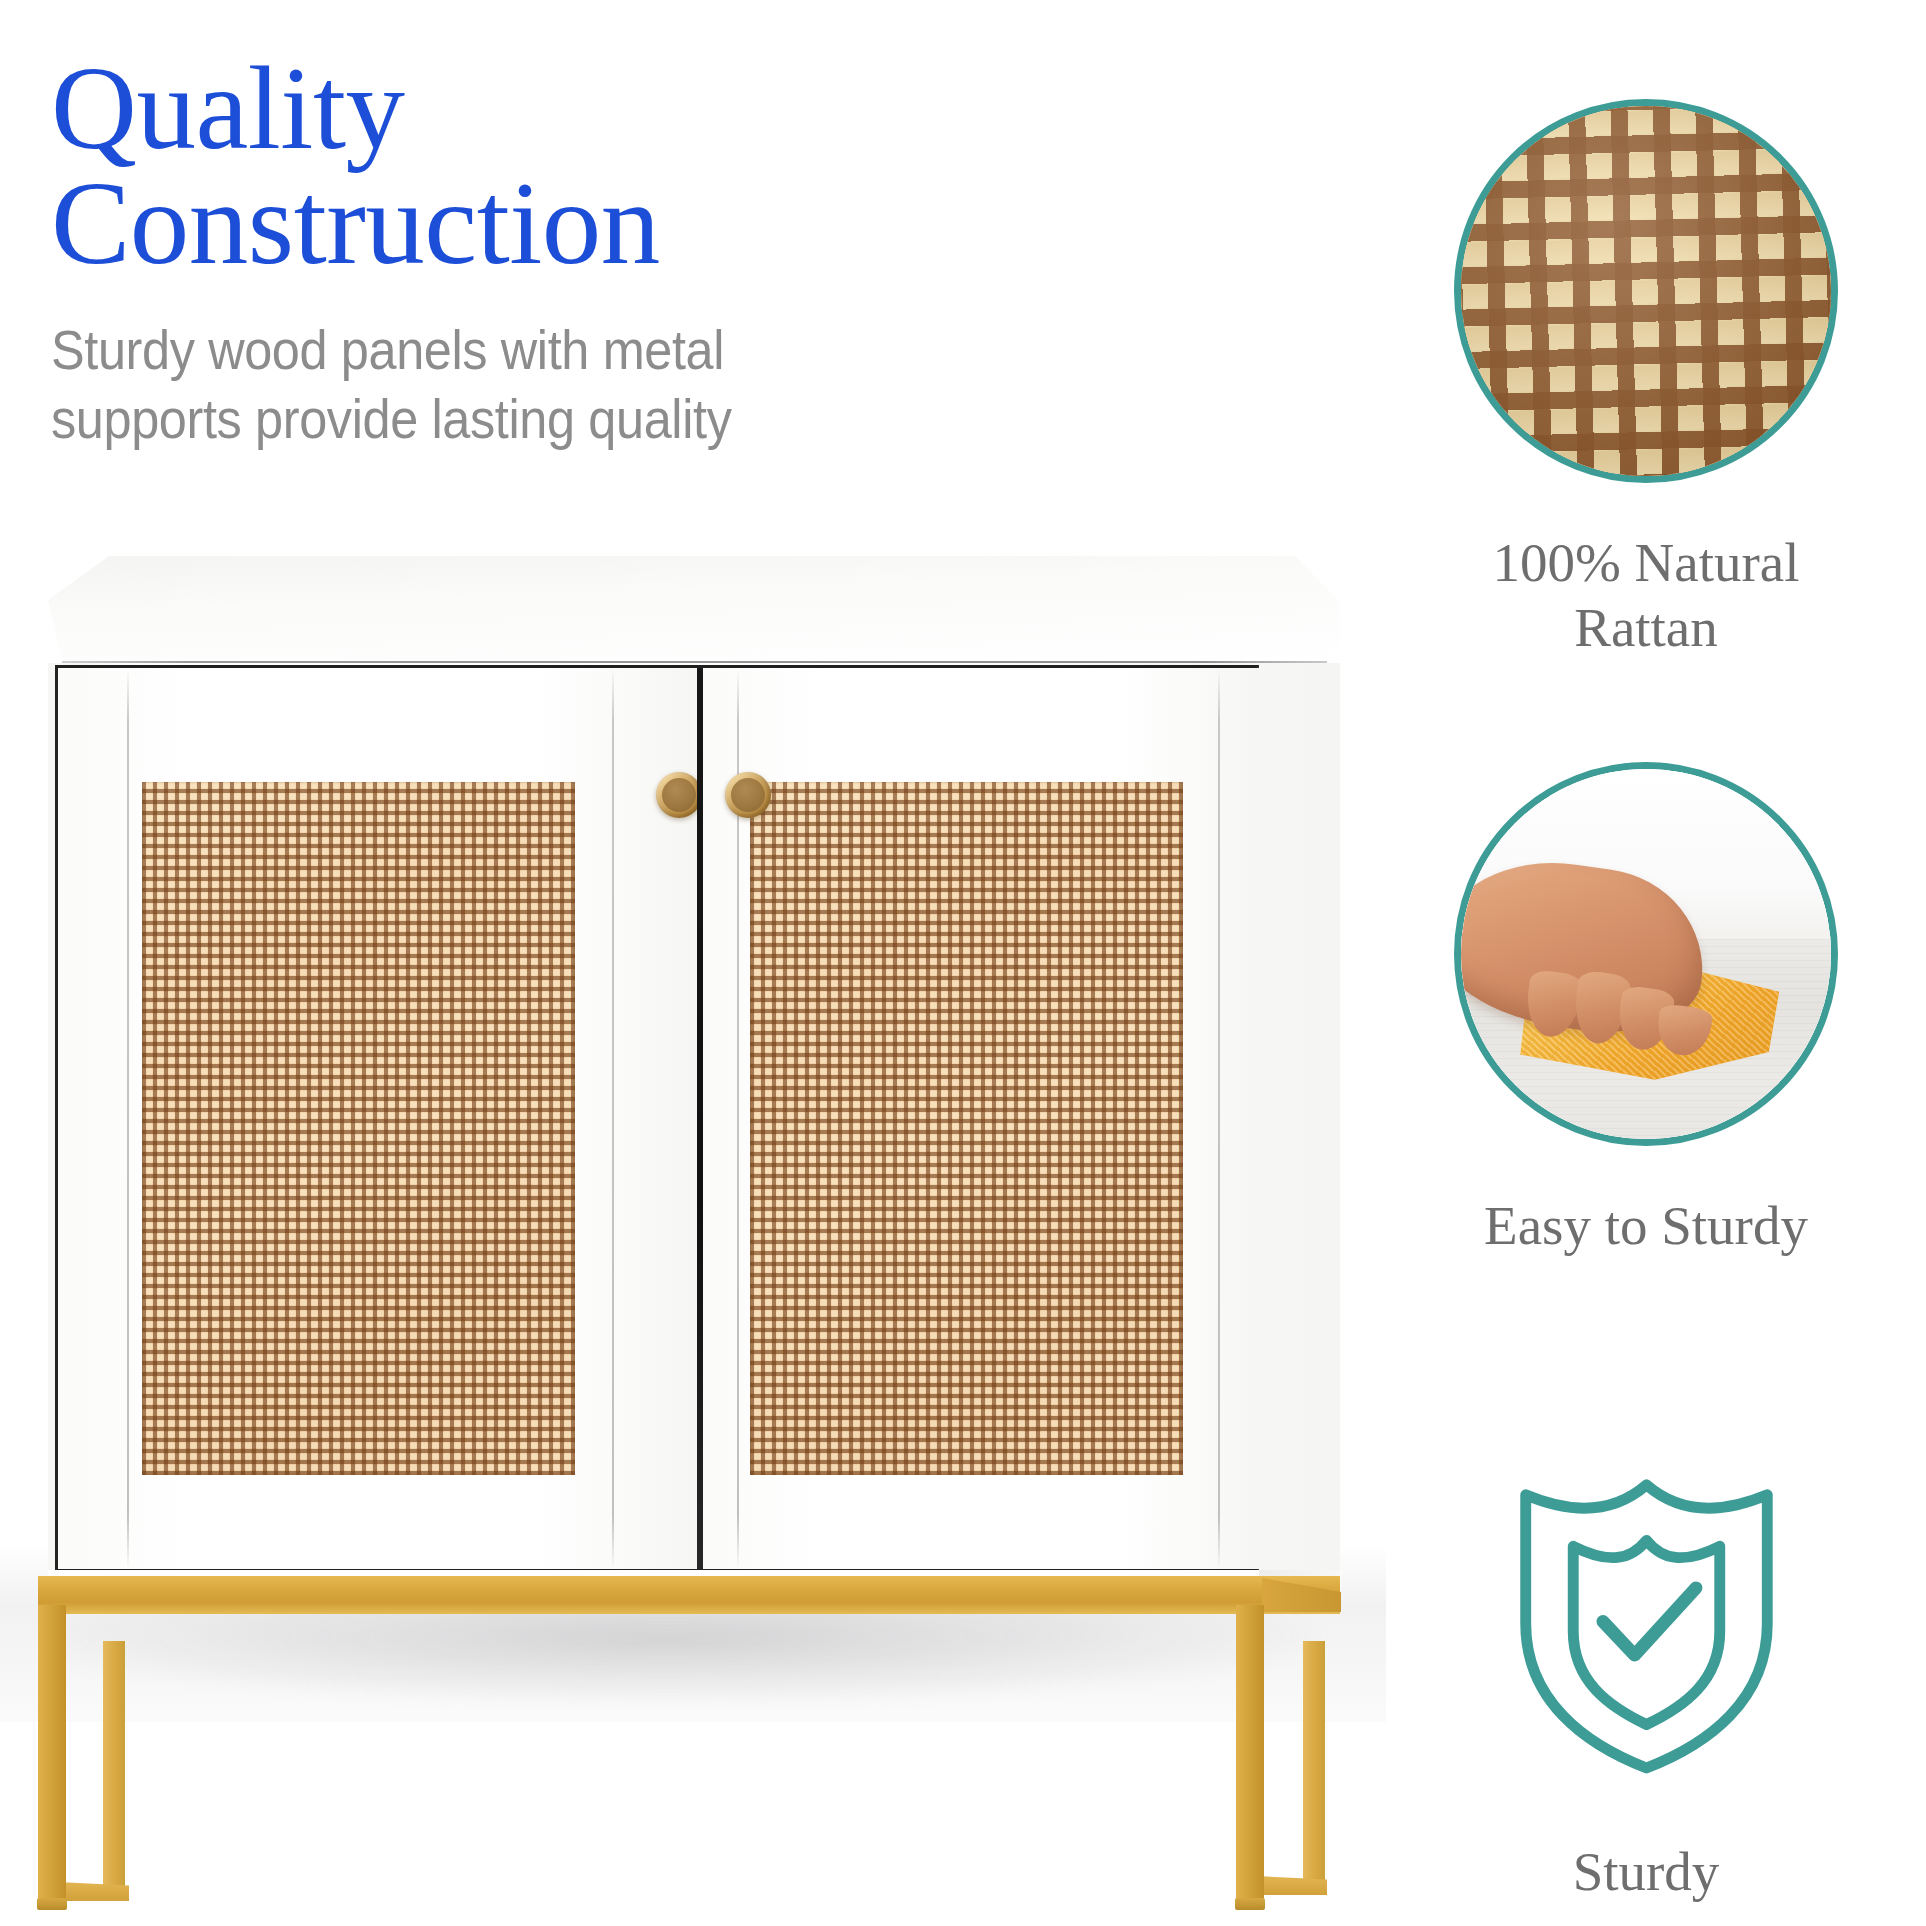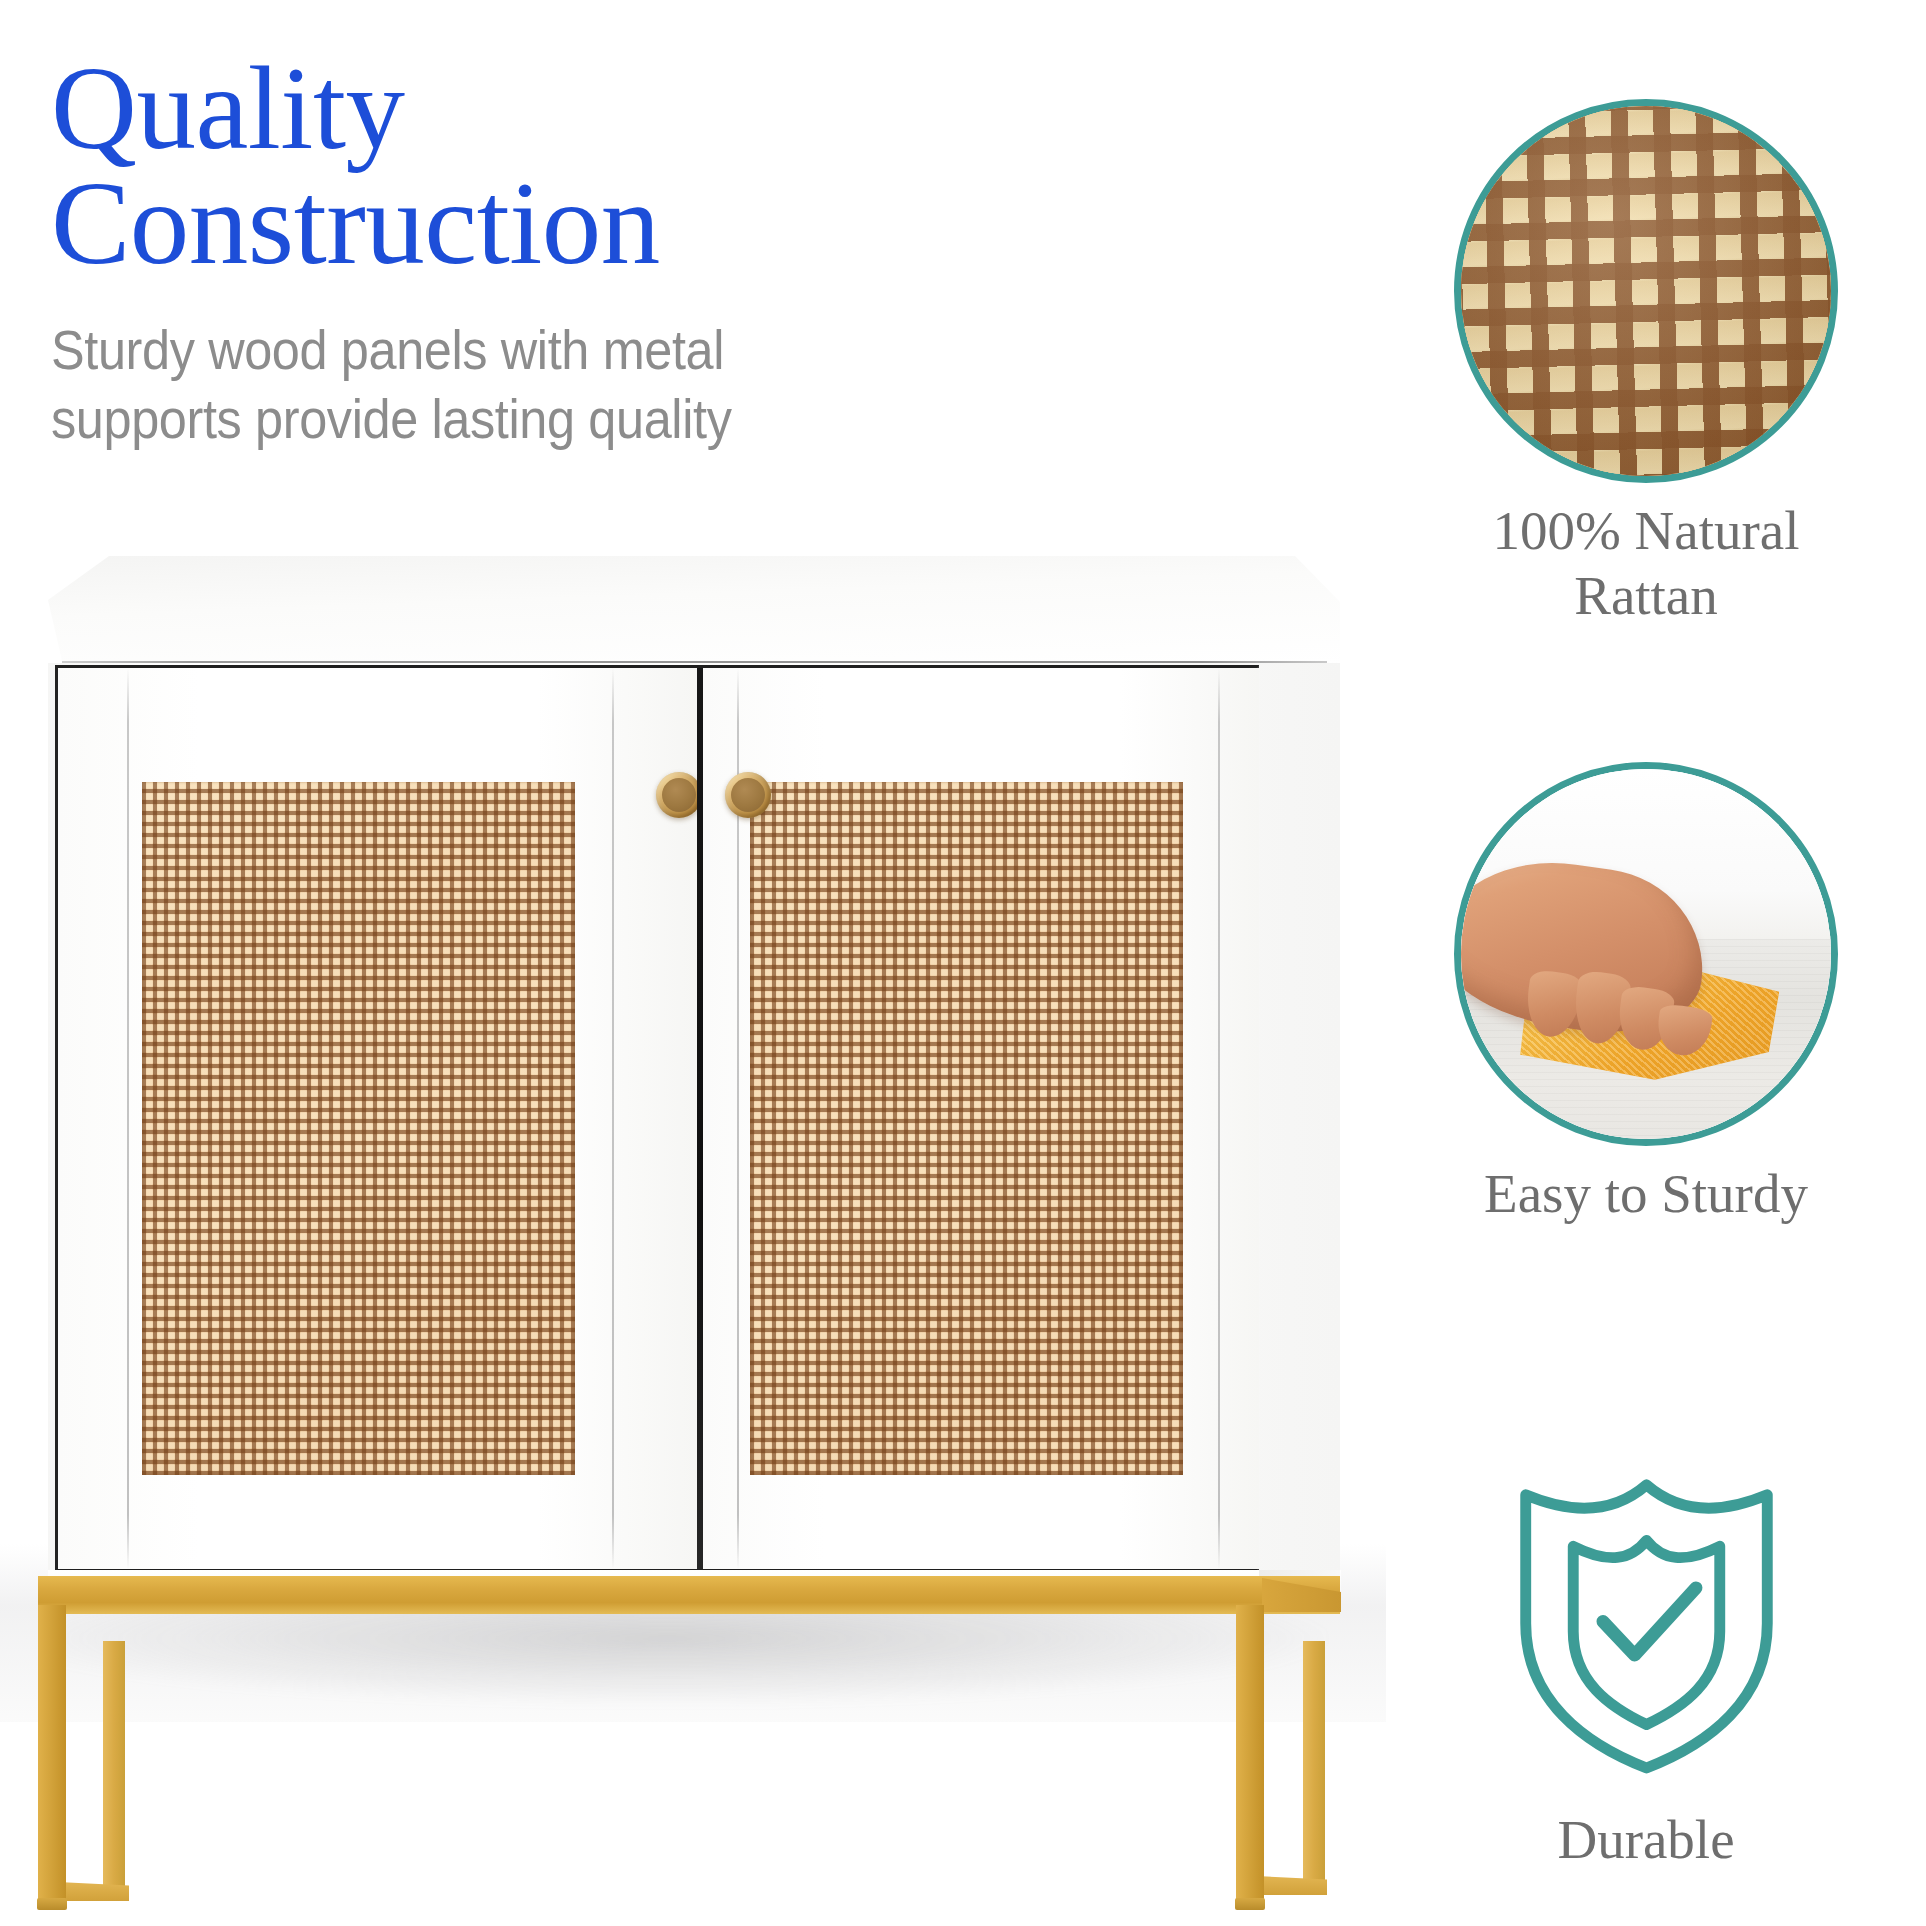--- a/index.html
+++ b/index.html
@@ -278,21 +278,21 @@
     position:absolute; bottom:-7%; width:20%; height:40%;
     background:linear-gradient(160deg,#e3aa82,#cf8b63 60%,#c07a54);
     border-radius:40% 40% 50% 50% / 18% 18% 70% 70%;
   }
   .f1 { left:36%; } .f2 { left:54%; height:44%; } .f3 { left:71%; height:38%; } .f4 { left:86%; height:30%; }
 
   
   .shield-wrap { width:384px; height:337px; margin:0 auto; display:flex; align-items:center; justify-content:center; }
 
   .feature-label {
-    margin-top:16px;
+    margin-top:48px;
     font-family:"Liberation Serif", serif;
     color:#6E6E6E;
     font-size:55px;
     line-height:1.18;
     white-space:pre-line;
   }
 </style>
 </head>
 <body>
 
@@ -385,17 +385,17 @@
   <div class="feature" id="feature-durable">
     <div class="shield-wrap">
       <svg width="297" height="317" viewBox="0 0 300 320" fill="none">
         <path d="M28 30 C 80 52, 120 46, 150 20 C 180 46, 220 52, 272 30
                  L272 160 C272 238, 212 282, 150 306 C 88 282, 28 238, 28 160 Z" stroke="#3D9C96" stroke-width="11" stroke-linejoin="round" fill="none"></path>
         <path d="M76 82 C 112 100, 134 96, 150 76 C 166 96, 188 100, 224 82
                  L224 168 C224 218, 188 244, 150 262 C 112 244, 76 218, 76 168 Z" stroke="#3D9C96" stroke-width="11" stroke-linejoin="round" fill="none"></path>
         <path d="M106 158 L138 192 L200 124" stroke="#3D9C96" stroke-width="13" stroke-linecap="round" stroke-linejoin="round" fill="none"></path>
       </svg>
     </div>
-    <div class="feature-label">Durable</div>
+    <div class="feature-label">Sturdy</div>
   </div>
 
 </div>
 
 
 </body></html>

